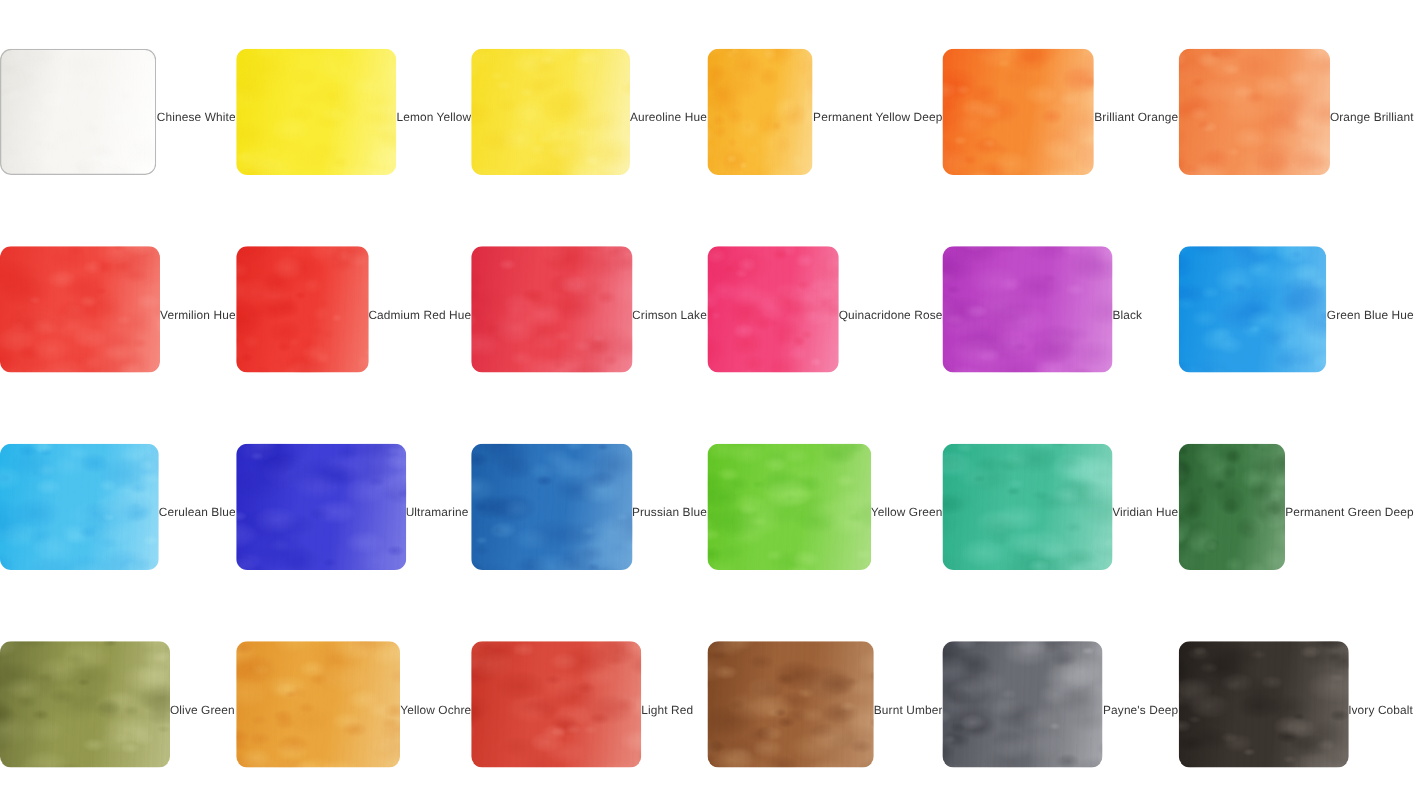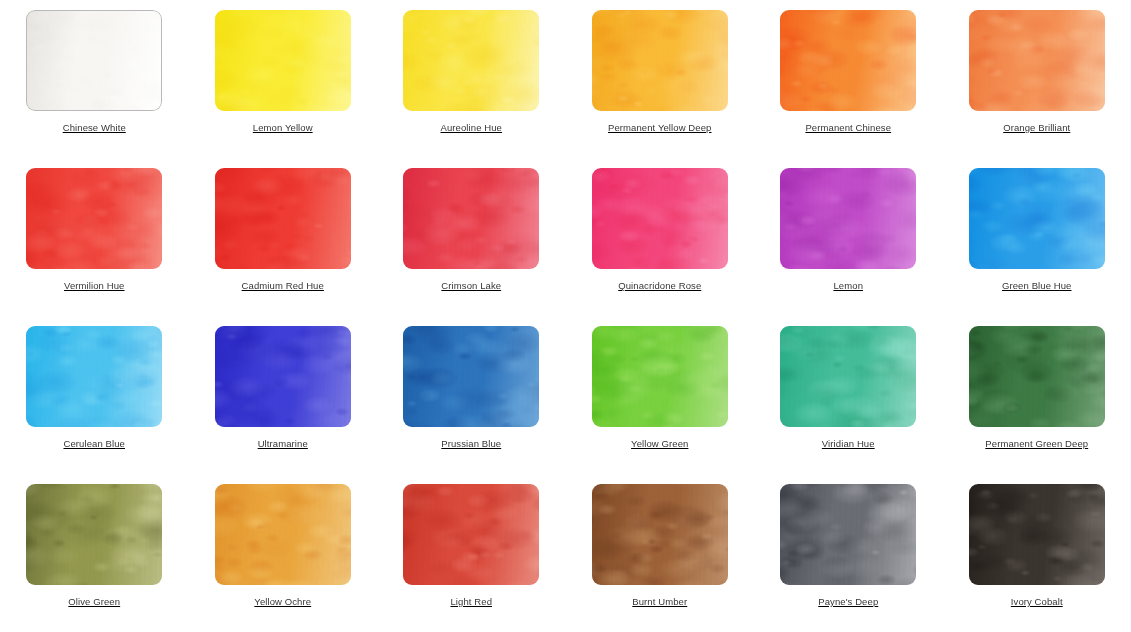--- a/index.html
+++ b/index.html
@@ -11,23 +11,22 @@
   #grid{
     width:1131px;height:632px;
     display:grid;
     grid-template-columns:repeat(6,188.5px);
     grid-template-rows:repeat(4,158px);
     align-content:start;
     padding-top:10px;
     box-sizing:border-box;
   }
   .cell{
-    display:flex;flex-direction:column;align-items:center;
+    display:flex;flex-direction:row;align-items:center;
     justify-content:flex-start;
-    text-decoration:underline;
   }
   .swatch-wrap{
     position:relative;width:136px;height:101px;
   }
   .swatch{
     position:absolute;inset:0;
     border-radius:9px;
     overflow:hidden;
     background:#fff;
   }
@@ -118,21 +117,21 @@
     <div class="cell">
       <div class="swatch-wrap">
         <div class="swatch">
           <div class="wash" style="background: linear-gradient(100deg, rgb(244, 99, 29) 0%, rgb(246, 139, 51) 38%, rgb(246, 139, 51) 58%, rgb(251, 198, 138) 100%);"></div>
           <div class="grain" style="opacity: 0.42; background-image: radial-gradient(18.4% 14.7% at 86% 27.5%, rgba(244, 99, 29, 0.255) 0%, rgba(244, 99, 29, 0.114) 45%, rgba(0, 0, 0, 0) 72%), radial-gradient(19.1% 15.3% at 98.2% 18.6%, rgba(244, 99, 29, 0.26) 0%, rgba(244, 99, 29, 0.118) 45%, rgba(0, 0, 0, 0) 72%), radial-gradient(15.2% 12.2% at 11.7% 42.1%, rgba(244, 99, 29, 0.365) 0%, rgba(244, 99, 29, 0.165) 45%, rgba(0, 0, 0, 0) 72%), radial-gradient(12% 9.6% at 18.4% 36.3%, rgba(244, 99, 29, 0.373) 0%, rgba(244, 99, 29, 0.17) 45%, rgba(0, 0, 0, 0) 72%), radial-gradient(15.9% 12.7% at 2.6% 56.9%, rgba(244, 99, 29, 0.34) 0%, rgba(244, 99, 29, 0.153) 45%, rgba(0, 0, 0, 0) 72%), radial-gradient(8.8% 7% at 28.6% 48.9%, rgba(244, 99, 29, 0.192) 0%, rgba(244, 99, 29, 0.086) 45%, rgba(0, 0, 0, 0) 72%), radial-gradient(6.5% 5.2% at 88.9% 31.5%, rgba(244, 99, 29, 0.51) 0%, rgba(244, 99, 29, 0.23) 45%, rgba(0, 0, 0, 0) 72%), radial-gradient(4.4% 3.5% at 66.4% 7.9%, rgba(244, 99, 29, 0.408) 0%, rgba(244, 99, 29, 0.184) 45%, rgba(0, 0, 0, 0) 72%), radial-gradient(11.3% 9% at 36.7% 87.8%, rgba(244, 99, 29, 0.435) 0%, rgba(244, 99, 29, 0.196) 45%, rgba(0, 0, 0, 0) 72%), radial-gradient(8.8% 7% at 33.6% 56.9%, rgba(244, 99, 29, 0.204) 0%, rgba(244, 99, 29, 0.09) 45%, rgba(0, 0, 0, 0) 72%), radial-gradient(17.7% 14.2% at 60.4% 10.7%, rgba(244, 99, 29, 0.404) 0%, rgba(244, 99, 29, 0.18) 45%, rgba(0, 0, 0, 0) 72%), radial-gradient(12.7% 10.2% at 49.7% 28.2%, rgba(244, 99, 29, 0.2) 0%, rgba(244, 99, 29, 0.09) 45%, rgba(0, 0, 0, 0) 72%), radial-gradient(17.8% 14.2% at 84.8% 58%, rgba(244, 99, 29, 0.24) 0%, rgba(244, 99, 29, 0.106) 45%, rgba(0, 0, 0, 0) 72%), radial-gradient(19% 15.2% at 93% 78%, rgba(244, 99, 29, 0.514) 0%, rgba(244, 99, 29, 0.23) 45%, rgba(0, 0, 0, 0) 72%), radial-gradient(8.7% 7% at 57.2% 14.4%, rgba(244, 99, 29, 0.263) 0%, rgba(244, 99, 29, 0.118) 45%, rgba(0, 0, 0, 0) 72%), radial-gradient(17.4% 13.9% at 16.6% 31.8%, rgba(244, 99, 29, 0.455) 0%, rgba(244, 99, 29, 0.204) 45%, rgba(0, 0, 0, 0) 72%), radial-gradient(16% 12.8% at 40.2% 49.3%, rgba(244, 99, 29, 0.49) 0%, rgba(244, 99, 29, 0.22) 45%, rgba(0, 0, 0, 0) 72%), radial-gradient(8.5% 6.8% at 89% 1.1%, rgba(244, 99, 29, 0.533) 0%, rgba(244, 99, 29, 0.24) 45%, rgba(0, 0, 0, 0) 72%), radial-gradient(9.7% 7.8% at 3% 65.3%, rgba(244, 99, 29, 0.498) 0%, rgba(244, 99, 29, 0.224) 45%, rgba(0, 0, 0, 0) 72%), radial-gradient(15.5% 12.4% at 84% 30.1%, rgba(244, 99, 29, 0.54) 0%, rgba(244, 99, 29, 0.243) 45%, rgba(0, 0, 0, 0) 72%), radial-gradient(16.8% 13.4% at 76.1% 67.6%, rgba(244, 99, 29, 0.196) 0%, rgba(244, 99, 29, 0.086) 45%, rgba(0, 0, 0, 0) 72%), radial-gradient(5.6% 4.5% at 41.2% 74%, rgba(244, 99, 29, 0.23) 0%, rgba(244, 99, 29, 0.106) 45%, rgba(0, 0, 0, 0) 72%), radial-gradient(19% 15.2% at 9.6% 77.8%, rgba(244, 99, 29, 0.31) 0%, rgba(244, 99, 29, 0.14) 45%, rgba(0, 0, 0, 0) 72%), radial-gradient(17.6% 14.1% at 34.7% 6.1%, rgba(244, 99, 29, 0.463) 0%, rgba(244, 99, 29, 0.208) 45%, rgba(0, 0, 0, 0) 72%), radial-gradient(16.1% 12.9% at 55.7% 16.6%, rgba(244, 99, 29, 0.55) 0%, rgba(244, 99, 29, 0.247) 45%, rgba(0, 0, 0, 0) 72%), radial-gradient(13.5% 10.8% at 90.5% 97%, rgba(244, 99, 29, 0.204) 0%, rgba(244, 99, 29, 0.09) 45%, rgba(0, 0, 0, 0) 72%), radial-gradient(5.6% 4.5% at 24.3% 80.9%, rgba(244, 99, 29, 0.345) 0%, rgba(244, 99, 29, 0.157) 45%, rgba(0, 0, 0, 0) 72%), radial-gradient(9.6% 7.7% at 10.4% 48%, rgba(244, 99, 29, 0.21) 0%, rgba(244, 99, 29, 0.094) 45%, rgba(0, 0, 0, 0) 72%), radial-gradient(10.9% 8.7% at 33.8% 71.8%, rgba(244, 99, 29, 0.545) 0%, rgba(244, 99, 29, 0.243) 45%, rgba(0, 0, 0, 0) 72%), radial-gradient(19.7% 15.8% at 9.4% 54.7%, rgba(244, 99, 29, 0.243) 0%, rgba(244, 99, 29, 0.11) 45%, rgba(0, 0, 0, 0) 72%), radial-gradient(8.7% 7% at 67.9% 53.4%, rgba(244, 99, 29, 0.467) 0%, rgba(244, 99, 29, 0.208) 45%, rgba(0, 0, 0, 0) 72%), radial-gradient(17.7% 14.2% at 20.6% 99.4%, rgba(244, 99, 29, 0.345) 0%, rgba(244, 99, 29, 0.157) 45%, rgba(0, 0, 0, 0) 72%), radial-gradient(11.9% 9.5% at 32.2% 39%, rgba(244, 99, 29, 0.4) 0%, rgba(244, 99, 29, 0.18) 45%, rgba(0, 0, 0, 0) 72%), radial-gradient(13.4% 10.7% at 36% 1.9%, rgba(244, 99, 29, 0.545) 0%, rgba(244, 99, 29, 0.247) 45%, rgba(0, 0, 0, 0) 72%); background-size: auto;"></div>
           <div class="grain2" style="opacity: 0.36; background-image: radial-gradient(11.2% 9% at 68.1% 3%, rgba(251, 198, 138, 0.46) 0%, rgba(251, 198, 138, 0.208) 45%, rgba(0, 0, 0, 0) 72%), radial-gradient(4.4% 3.5% at 42.4% 19.5%, rgba(251, 198, 138, 0.36) 0%, rgba(251, 198, 138, 0.16) 45%, rgba(0, 0, 0, 0) 72%), radial-gradient(5.8% 4.6% at 34.1% 94.9%, rgba(251, 198, 138, 0.263) 0%, rgba(251, 198, 138, 0.118) 45%, rgba(0, 0, 0, 0) 72%), radial-gradient(14.8% 11.8% at 2.2% 41.8%, rgba(251, 198, 138, 0.267) 0%, rgba(251, 198, 138, 0.12) 45%, rgba(0, 0, 0, 0) 72%), radial-gradient(9.1% 7.3% at 11.5% 36.5%, rgba(251, 198, 138, 0.435) 0%, rgba(251, 198, 138, 0.196) 45%, rgba(0, 0, 0, 0) 72%), radial-gradient(17.3% 13.8% at 39.7% 13.6%, rgba(251, 198, 138, 0.35) 0%, rgba(251, 198, 138, 0.157) 45%, rgba(0, 0, 0, 0) 72%), radial-gradient(8.3% 6.6% at 77.4% 42%, rgba(251, 198, 138, 0.427) 0%, rgba(251, 198, 138, 0.192) 45%, rgba(0, 0, 0, 0) 72%), radial-gradient(6.3% 5% at 87.2% 12.4%, rgba(251, 198, 138, 0.23) 0%, rgba(251, 198, 138, 0.106) 45%, rgba(0, 0, 0, 0) 72%), radial-gradient(12.4% 9.9% at 61.9% 39.3%, rgba(251, 198, 138, 0.482) 0%, rgba(251, 198, 138, 0.22) 45%, rgba(0, 0, 0, 0) 72%), radial-gradient(13.2% 10.6% at 76.5% 94.4%, rgba(251, 198, 138, 0.404) 0%, rgba(251, 198, 138, 0.18) 45%, rgba(0, 0, 0, 0) 72%), radial-gradient(13.8% 11% at 46.4% 83.2%, rgba(251, 198, 138, 0.47) 0%, rgba(251, 198, 138, 0.21) 45%, rgba(0, 0, 0, 0) 72%), radial-gradient(14.4% 11.5% at 72.4% 73.7%, rgba(251, 198, 138, 0.404) 0%, rgba(251, 198, 138, 0.18) 45%, rgba(0, 0, 0, 0) 72%), radial-gradient(10.2% 8.2% at 35% 49.9%, rgba(251, 198, 138, 0.514) 0%, rgba(251, 198, 138, 0.23) 45%, rgba(0, 0, 0, 0) 72%), radial-gradient(11.8% 9.4% at 25.2% 57.7%, rgba(251, 198, 138, 0.247) 0%, rgba(251, 198, 138, 0.11) 45%, rgba(0, 0, 0, 0) 72%), radial-gradient(5% 4% at 19.3% 68.5%, rgba(251, 198, 138, 0.46) 0%, rgba(251, 198, 138, 0.208) 45%, rgba(0, 0, 0, 0) 72%), radial-gradient(5.7% 4.6% at 20.7% 36.3%, rgba(251, 198, 138, 0.424) 0%, rgba(251, 198, 138, 0.192) 45%, rgba(0, 0, 0, 0) 72%), radial-gradient(14.1% 11.3% at 13.8% 81.8%, rgba(251, 198, 138, 0.314) 0%, rgba(251, 198, 138, 0.14) 45%, rgba(0, 0, 0, 0) 72%), radial-gradient(7.7% 6.2% at 38.9% 0.8%, rgba(251, 198, 138, 0.525) 0%, rgba(251, 198, 138, 0.235) 45%, rgba(0, 0, 0, 0) 72%), radial-gradient(13.5% 10.8% at 83.9% 63.6%, rgba(251, 198, 138, 0.26) 0%, rgba(251, 198, 138, 0.118) 45%, rgba(0, 0, 0, 0) 72%), radial-gradient(8.8% 7% at 72.9% 5.1%, rgba(251, 198, 138, 0.286) 0%, rgba(251, 198, 138, 0.13) 45%, rgba(0, 0, 0, 0) 72%), radial-gradient(17.7% 14.2% at 71.1% 95.8%, rgba(251, 198, 138, 0.576) 0%, rgba(251, 198, 138, 0.26) 45%, rgba(0, 0, 0, 0) 72%), radial-gradient(5.3% 4.2% at 34.7% 70.6%, rgba(251, 198, 138, 0.41) 0%, rgba(251, 198, 138, 0.184) 45%, rgba(0, 0, 0, 0) 72%), radial-gradient(7.9% 6.3% at 2.9% 26.7%, rgba(251, 198, 138, 0.447) 0%, rgba(251, 198, 138, 0.2) 45%, rgba(0, 0, 0, 0) 72%), radial-gradient(15.1% 12.1% at 91.8% 78%, rgba(251, 198, 138, 0.463) 0%, rgba(251, 198, 138, 0.208) 45%, rgba(0, 0, 0, 0) 72%), radial-gradient(16.9% 13.5% at 1.8% 75.8%, rgba(251, 198, 138, 0.45) 0%, rgba(251, 198, 138, 0.204) 45%, rgba(0, 0, 0, 0) 72%), radial-gradient(9.1% 7.3% at 89.3% 69.5%, rgba(251, 198, 138, 0.294) 0%, rgba(251, 198, 138, 0.133) 45%, rgba(0, 0, 0, 0) 72%), radial-gradient(10.7% 8.6% at 88.9% 42.1%, rgba(251, 198, 138, 0.263) 0%, rgba(251, 198, 138, 0.118) 45%, rgba(0, 0, 0, 0) 72%), radial-gradient(4.5% 3.6% at 97.1% 86.5%, rgba(251, 198, 138, 0.235) 0%, rgba(251, 198, 138, 0.106) 45%, rgba(0, 0, 0, 0) 72%), radial-gradient(10.2% 8.2% at 26.9% 47.9%, rgba(251, 198, 138, 0.514) 0%, rgba(251, 198, 138, 0.23) 45%, rgba(0, 0, 0, 0) 72%), radial-gradient(13.7% 11% at 30% 95.6%, rgba(251, 198, 138, 0.553) 0%, rgba(251, 198, 138, 0.247) 45%, rgba(0, 0, 0, 0) 72%); background-size: auto;"></div>
           <div style="position: absolute; inset: 0px; mix-blend-mode: multiply; opacity: 0.16; background-image: repeating-linear-gradient(92deg, rgba(244, 99, 29, 0.16) 0px, rgba(0, 0, 0, 0) 3px, rgba(244, 99, 29, 0.1) 6px, rgba(0, 0, 0, 0) 11px);"></div>
           <div class="edge"></div>
         </div>
       </div>
-      <div class="label">Permanent Chinese</div>
+      <div class="label">Brilliant Orange</div>
     </div>
     <div class="cell">
       <div class="swatch-wrap">
         <div class="swatch">
           <div class="wash" style="background: linear-gradient(100deg, rgb(239, 122, 60) 0%, rgb(244, 144, 84) 38%, rgb(244, 144, 84) 58%, rgb(249, 196, 156) 100%);"></div>
           <div class="grain" style="opacity: 0.4; background-image: radial-gradient(16.3% 13% at 89.6% 51.4%, rgba(239, 122, 60, 0.525) 0%, rgba(239, 122, 60, 0.235) 45%, rgba(0, 0, 0, 0) 72%), radial-gradient(4.4% 3.5% at 29.5% 13.8%, rgba(239, 122, 60, 0.45) 0%, rgba(239, 122, 60, 0.204) 45%, rgba(0, 0, 0, 0) 72%), radial-gradient(12.8% 10.2% at 65.6% 55.3%, rgba(239, 122, 60, 0.44) 0%, rgba(239, 122, 60, 0.196) 45%, rgba(0, 0, 0, 0) 72%), radial-gradient(17.3% 13.8% at 60.7% 1.9%, rgba(239, 122, 60, 0.4) 0%, rgba(239, 122, 60, 0.18) 45%, rgba(0, 0, 0, 0) 72%), radial-gradient(7.6% 6.1% at 69.6% 57%, rgba(239, 122, 60, 0.204) 0%, rgba(239, 122, 60, 0.09) 45%, rgba(0, 0, 0, 0) 72%), radial-gradient(9.2% 7.4% at 30.5% 78.2%, rgba(239, 122, 60, 0.247) 0%, rgba(239, 122, 60, 0.11) 45%, rgba(0, 0, 0, 0) 72%), radial-gradient(14.5% 11.6% at 59.5% 83.1%, rgba(239, 122, 60, 0.525) 0%, rgba(239, 122, 60, 0.235) 45%, rgba(0, 0, 0, 0) 72%), radial-gradient(14.1% 11.3% at 82.7% 97%, rgba(239, 122, 60, 0.33) 0%, rgba(239, 122, 60, 0.15) 45%, rgba(0, 0, 0, 0) 72%), radial-gradient(14.9% 11.9% at 90% 20.2%, rgba(239, 122, 60, 0.357) 0%, rgba(239, 122, 60, 0.16) 45%, rgba(0, 0, 0, 0) 72%), radial-gradient(7.8% 6.2% at 13.8% 8.4%, rgba(239, 122, 60, 0.373) 0%, rgba(239, 122, 60, 0.17) 45%, rgba(0, 0, 0, 0) 72%), radial-gradient(16.5% 13.2% at 23.7% 95.5%, rgba(239, 122, 60, 0.21) 0%, rgba(239, 122, 60, 0.094) 45%, rgba(0, 0, 0, 0) 72%), radial-gradient(12.9% 10.3% at 28.9% 81.8%, rgba(239, 122, 60, 0.345) 0%, rgba(239, 122, 60, 0.157) 45%, rgba(0, 0, 0, 0) 72%), radial-gradient(18.6% 14.9% at 11.4% 21.8%, rgba(239, 122, 60, 0.353) 0%, rgba(239, 122, 60, 0.16) 45%, rgba(0, 0, 0, 0) 72%), radial-gradient(14% 11.2% at 79.8% 80.6%, rgba(239, 122, 60, 0.486) 0%, rgba(239, 122, 60, 0.22) 45%, rgba(0, 0, 0, 0) 72%), radial-gradient(5.1% 4.1% at 23.8% 58.8%, rgba(239, 122, 60, 0.54) 0%, rgba(239, 122, 60, 0.243) 45%, rgba(0, 0, 0, 0) 72%), radial-gradient(11.6% 9.3% at 13.3% 49.9%, rgba(239, 122, 60, 0.51) 0%, rgba(239, 122, 60, 0.227) 45%, rgba(0, 0, 0, 0) 72%), radial-gradient(9.8% 7.8% at 86.4% 82.6%, rgba(239, 122, 60, 0.224) 0%, rgba(239, 122, 60, 0.1) 45%, rgba(0, 0, 0, 0) 72%), radial-gradient(7.4% 5.9% at 50.3% 41.4%, rgba(239, 122, 60, 0.408) 0%, rgba(239, 122, 60, 0.184) 45%, rgba(0, 0, 0, 0) 72%), radial-gradient(15.8% 12.6% at 25.5% 0.4%, rgba(239, 122, 60, 0.435) 0%, rgba(239, 122, 60, 0.196) 45%, rgba(0, 0, 0, 0) 72%), radial-gradient(18% 14.4% at 53.3% 99.2%, rgba(239, 122, 60, 0.494) 0%, rgba(239, 122, 60, 0.224) 45%, rgba(0, 0, 0, 0) 72%), radial-gradient(12.7% 10.2% at 34.4% 11.5%, rgba(239, 122, 60, 0.38) 0%, rgba(239, 122, 60, 0.173) 45%, rgba(0, 0, 0, 0) 72%), radial-gradient(5.4% 4.3% at 20.1% 31.6%, rgba(239, 122, 60, 0.44) 0%, rgba(239, 122, 60, 0.196) 45%, rgba(0, 0, 0, 0) 72%), radial-gradient(7.9% 6.3% at 4.6% 5.8%, rgba(239, 122, 60, 0.27) 0%, rgba(239, 122, 60, 0.12) 45%, rgba(0, 0, 0, 0) 72%), radial-gradient(18.8% 15% at 1.8% 80.8%, rgba(239, 122, 60, 0.514) 0%, rgba(239, 122, 60, 0.23) 45%, rgba(0, 0, 0, 0) 72%), radial-gradient(12.6% 10.1% at 7.7% 85.6%, rgba(239, 122, 60, 0.475) 0%, rgba(239, 122, 60, 0.21) 45%, rgba(0, 0, 0, 0) 72%), radial-gradient(7.9% 6.3% at 71.7% 60.9%, rgba(239, 122, 60, 0.275) 0%, rgba(239, 122, 60, 0.125) 45%, rgba(0, 0, 0, 0) 72%), radial-gradient(17.9% 14.3% at 61.7% 59.2%, rgba(239, 122, 60, 0.227) 0%, rgba(239, 122, 60, 0.1) 45%, rgba(0, 0, 0, 0) 72%), radial-gradient(12.5% 10% at 19.3% 45.9%, rgba(239, 122, 60, 0.518) 0%, rgba(239, 122, 60, 0.23) 45%, rgba(0, 0, 0, 0) 72%), radial-gradient(14.7% 11.8% at 4.5% 66.9%, rgba(239, 122, 60, 0.39) 0%, rgba(239, 122, 60, 0.176) 45%, rgba(0, 0, 0, 0) 72%), radial-gradient(17.7% 14.2% at 71.7% 47.1%, rgba(239, 122, 60, 0.518) 0%, rgba(239, 122, 60, 0.235) 45%, rgba(0, 0, 0, 0) 72%), radial-gradient(13.5% 10.8% at 1.6% 42.7%, rgba(239, 122, 60, 0.32) 0%, rgba(239, 122, 60, 0.145) 45%, rgba(0, 0, 0, 0) 72%), radial-gradient(15.3% 12.2% at 50.2% 21%, rgba(239, 122, 60, 0.306) 0%, rgba(239, 122, 60, 0.137) 45%, rgba(0, 0, 0, 0) 72%), radial-gradient(17.6% 14.1% at 61.1% 78.6%, rgba(239, 122, 60, 0.384) 0%, rgba(239, 122, 60, 0.173) 45%, rgba(0, 0, 0, 0) 72%), radial-gradient(6.6% 5.3% at 17.9% 87.2%, rgba(239, 122, 60, 0.463) 0%, rgba(239, 122, 60, 0.208) 45%, rgba(0, 0, 0, 0) 72%); background-size: auto;"></div>
           <div class="grain2" style="opacity: 0.34; background-image: radial-gradient(9% 7.2% at 25.8% 17.6%, rgba(249, 196, 156, 0.54) 0%, rgba(249, 196, 156, 0.243) 45%, rgba(0, 0, 0, 0) 72%), radial-gradient(10.2% 8.2% at 74.8% 29.2%, rgba(249, 196, 156, 0.533) 0%, rgba(249, 196, 156, 0.24) 45%, rgba(0, 0, 0, 0) 72%), radial-gradient(17.2% 13.8% at 46.1% 49.3%, rgba(249, 196, 156, 0.28) 0%, rgba(249, 196, 156, 0.125) 45%, rgba(0, 0, 0, 0) 72%), radial-gradient(12.5% 10% at 78.8% 47.8%, rgba(249, 196, 156, 0.32) 0%, rgba(249, 196, 156, 0.145) 45%, rgba(0, 0, 0, 0) 72%), radial-gradient(15% 12% at 12.4% 26.2%, rgba(249, 196, 156, 0.23) 0%, rgba(249, 196, 156, 0.106) 45%, rgba(0, 0, 0, 0) 72%), radial-gradient(17.6% 14.1% at 21.8% 93.5%, rgba(249, 196, 156, 0.49) 0%, rgba(249, 196, 156, 0.22) 45%, rgba(0, 0, 0, 0) 72%), radial-gradient(15.4% 12.3% at 49.9% 90.9%, rgba(249, 196, 156, 0.4) 0%, rgba(249, 196, 156, 0.18) 45%, rgba(0, 0, 0, 0) 72%), radial-gradient(14.3% 11.4% at 28.7% 37.2%, rgba(249, 196, 156, 0.263) 0%, rgba(249, 196, 156, 0.118) 45%, rgba(0, 0, 0, 0) 72%), radial-gradient(6.5% 5.2% at 38.1% 23.4%, rgba(249, 196, 156, 0.5) 0%, rgba(249, 196, 156, 0.227) 45%, rgba(0, 0, 0, 0) 72%), radial-gradient(15.2% 12.2% at 41.6% 38.7%, rgba(249, 196, 156, 0.4) 0%, rgba(249, 196, 156, 0.18) 45%, rgba(0, 0, 0, 0) 72%), radial-gradient(6.2% 5% at 26.2% 60%, rgba(249, 196, 156, 0.54) 0%, rgba(249, 196, 156, 0.243) 45%, rgba(0, 0, 0, 0) 72%), radial-gradient(7.1% 5.7% at 28.1% 0.2%, rgba(249, 196, 156, 0.59) 0%, rgba(249, 196, 156, 0.267) 45%, rgba(0, 0, 0, 0) 72%), radial-gradient(15.9% 12.7% at 68.5% 99.8%, rgba(249, 196, 156, 0.275) 0%, rgba(249, 196, 156, 0.12) 45%, rgba(0, 0, 0, 0) 72%), radial-gradient(13.3% 10.6% at 48.1% 67.1%, rgba(249, 196, 156, 0.52) 0%, rgba(249, 196, 156, 0.235) 45%, rgba(0, 0, 0, 0) 72%), radial-gradient(8.5% 6.8% at 8.5% 16.7%, rgba(249, 196, 156, 0.525) 0%, rgba(249, 196, 156, 0.235) 45%, rgba(0, 0, 0, 0) 72%), radial-gradient(16.1% 12.9% at 53.6% 80.7%, rgba(249, 196, 156, 0.3) 0%, rgba(249, 196, 156, 0.133) 45%, rgba(0, 0, 0, 0) 72%), radial-gradient(7.3% 5.8% at 44.6% 37.7%, rgba(249, 196, 156, 0.467) 0%, rgba(249, 196, 156, 0.21) 45%, rgba(0, 0, 0, 0) 72%), radial-gradient(4.7% 3.8% at 39.4% 75.9%, rgba(249, 196, 156, 0.3) 0%, rgba(249, 196, 156, 0.133) 45%, rgba(0, 0, 0, 0) 72%), radial-gradient(16.7% 13.4% at 91.2% 8.5%, rgba(249, 196, 156, 0.384) 0%, rgba(249, 196, 156, 0.173) 45%, rgba(0, 0, 0, 0) 72%), radial-gradient(17.9% 14.3% at 85.9% 75.9%, rgba(249, 196, 156, 0.32) 0%, rgba(249, 196, 156, 0.145) 45%, rgba(0, 0, 0, 0) 72%), radial-gradient(17% 13.6% at 85.3% 10.9%, rgba(249, 196, 156, 0.576) 0%, rgba(249, 196, 156, 0.26) 45%, rgba(0, 0, 0, 0) 72%), radial-gradient(6.8% 5.4% at 52% 96.7%, rgba(249, 196, 156, 0.584) 0%, rgba(249, 196, 156, 0.263) 45%, rgba(0, 0, 0, 0) 72%), radial-gradient(5.1% 4.1% at 77.3% 68.3%, rgba(249, 196, 156, 0.267) 0%, rgba(249, 196, 156, 0.12) 45%, rgba(0, 0, 0, 0) 72%), radial-gradient(14.9% 11.9% at 78.4% 56.6%, rgba(249, 196, 156, 0.318) 0%, rgba(249, 196, 156, 0.14) 45%, rgba(0, 0, 0, 0) 72%), radial-gradient(15.4% 12.3% at 25.6% 90%, rgba(249, 196, 156, 0.435) 0%, rgba(249, 196, 156, 0.196) 45%, rgba(0, 0, 0, 0) 72%), radial-gradient(8.8% 7% at 83.8% 6%, rgba(249, 196, 156, 0.392) 0%, rgba(249, 196, 156, 0.176) 45%, rgba(0, 0, 0, 0) 72%), radial-gradient(7.3% 5.8% at 20.5% 51.3%, rgba(249, 196, 156, 0.365) 0%, rgba(249, 196, 156, 0.165) 45%, rgba(0, 0, 0, 0) 72%), radial-gradient(13.5% 10.8% at 34.2% 21.6%, rgba(249, 196, 156, 0.306) 0%, rgba(249, 196, 156, 0.137) 45%, rgba(0, 0, 0, 0) 72%), radial-gradient(14% 11.2% at 59.7% 34%, rgba(249, 196, 156, 0.537) 0%, rgba(249, 196, 156, 0.243) 45%, rgba(0, 0, 0, 0) 72%), radial-gradient(5.3% 4.2% at 67.7% 6%, rgba(249, 196, 156, 0.49) 0%, rgba(249, 196, 156, 0.22) 45%, rgba(0, 0, 0, 0) 72%); background-size: auto;"></div>
           <div style="position: absolute; inset: 0px; mix-blend-mode: multiply; opacity: 0.15; background-image: repeating-linear-gradient(92deg, rgba(239, 122, 60, 0.16) 0px, rgba(0, 0, 0, 0) 3px, rgba(239, 122, 60, 0.1) 6px, rgba(0, 0, 0, 0) 11px);"></div>
           <div class="edge"></div>
         </div>
@@ -190,21 +189,21 @@
     <div class="cell">
       <div class="swatch-wrap">
         <div class="swatch">
           <div class="wash" style="background: linear-gradient(100deg, rgb(178, 54, 189) 0%, rgb(193, 76, 201) 38%, rgb(193, 76, 201) 58%, rgb(217, 138, 222) 100%);"></div>
           <div class="grain" style="opacity: 0.4; background-image: radial-gradient(15.6% 12.5% at 62.6% 76.4%, rgba(178, 54, 189, 0.545) 0%, rgba(178, 54, 189, 0.247) 45%, rgba(0, 0, 0, 0) 72%), radial-gradient(14.3% 11.4% at 26.1% 73.2%, rgba(178, 54, 189, 0.216) 0%, rgba(178, 54, 189, 0.098) 45%, rgba(0, 0, 0, 0) 72%), radial-gradient(19% 15.2% at 19.5% 52.8%, rgba(178, 54, 189, 0.51) 0%, rgba(178, 54, 189, 0.227) 45%, rgba(0, 0, 0, 0) 72%), radial-gradient(19.4% 15.5% at 29.2% 69%, rgba(178, 54, 189, 0.51) 0%, rgba(178, 54, 189, 0.23) 45%, rgba(0, 0, 0, 0) 72%), radial-gradient(18.8% 15% at 40.5% 48.9%, rgba(178, 54, 189, 0.353) 0%, rgba(178, 54, 189, 0.157) 45%, rgba(0, 0, 0, 0) 72%), radial-gradient(7.4% 5.9% at 94.6% 37.5%, rgba(178, 54, 189, 0.357) 0%, rgba(178, 54, 189, 0.16) 45%, rgba(0, 0, 0, 0) 72%), radial-gradient(18.6% 14.9% at 4.7% 48.7%, rgba(178, 54, 189, 0.318) 0%, rgba(178, 54, 189, 0.14) 45%, rgba(0, 0, 0, 0) 72%), radial-gradient(19% 15.2% at 25.5% 11%, rgba(178, 54, 189, 0.55) 0%, rgba(178, 54, 189, 0.247) 45%, rgba(0, 0, 0, 0) 72%), radial-gradient(17.7% 14.2% at 59.6% 10.2%, rgba(178, 54, 189, 0.353) 0%, rgba(178, 54, 189, 0.16) 45%, rgba(0, 0, 0, 0) 72%), radial-gradient(14.8% 11.8% at 82.2% 78.5%, rgba(178, 54, 189, 0.294) 0%, rgba(178, 54, 189, 0.133) 45%, rgba(0, 0, 0, 0) 72%), radial-gradient(15.2% 12.2% at 12.5% 0.3%, rgba(178, 54, 189, 0.486) 0%, rgba(178, 54, 189, 0.22) 45%, rgba(0, 0, 0, 0) 72%), radial-gradient(17.4% 13.9% at 43.8% 89.9%, rgba(178, 54, 189, 0.36) 0%, rgba(178, 54, 189, 0.16) 45%, rgba(0, 0, 0, 0) 72%), radial-gradient(18.3% 14.6% at 82.4% 22.8%, rgba(178, 54, 189, 0.537) 0%, rgba(178, 54, 189, 0.243) 45%, rgba(0, 0, 0, 0) 72%), radial-gradient(15.5% 12.4% at 89.2% 52.6%, rgba(178, 54, 189, 0.208) 0%, rgba(178, 54, 189, 0.094) 45%, rgba(0, 0, 0, 0) 72%), radial-gradient(4.7% 3.8% at 5.8% 23.8%, rgba(178, 54, 189, 0.224) 0%, rgba(178, 54, 189, 0.1) 45%, rgba(0, 0, 0, 0) 72%), radial-gradient(10% 8% at 78.6% 95.6%, rgba(178, 54, 189, 0.48) 0%, rgba(178, 54, 189, 0.216) 45%, rgba(0, 0, 0, 0) 72%), radial-gradient(4.9% 3.9% at 14.8% 37.9%, rgba(178, 54, 189, 0.42) 0%, rgba(178, 54, 189, 0.19) 45%, rgba(0, 0, 0, 0) 72%), radial-gradient(14.6% 11.7% at 70.6% 0.1%, rgba(178, 54, 189, 0.45) 0%, rgba(178, 54, 189, 0.204) 45%, rgba(0, 0, 0, 0) 72%), radial-gradient(9% 7.2% at 5.2% 57.4%, rgba(178, 54, 189, 0.4) 0%, rgba(178, 54, 189, 0.18) 45%, rgba(0, 0, 0, 0) 72%), radial-gradient(10% 8% at 47.9% 3.8%, rgba(178, 54, 189, 0.482) 0%, rgba(178, 54, 189, 0.216) 45%, rgba(0, 0, 0, 0) 72%), radial-gradient(17.6% 14.1% at 12.8% 23.7%, rgba(178, 54, 189, 0.537) 0%, rgba(178, 54, 189, 0.243) 45%, rgba(0, 0, 0, 0) 72%), radial-gradient(7.9% 6.3% at 74.2% 66%, rgba(178, 54, 189, 0.208) 0%, rgba(178, 54, 189, 0.094) 45%, rgba(0, 0, 0, 0) 72%), radial-gradient(5.1% 4.1% at 42.6% 55.1%, rgba(178, 54, 189, 0.2) 0%, rgba(178, 54, 189, 0.09) 45%, rgba(0, 0, 0, 0) 72%), radial-gradient(18.2% 14.6% at 41.8% 55.4%, rgba(178, 54, 189, 0.5) 0%, rgba(178, 54, 189, 0.227) 45%, rgba(0, 0, 0, 0) 72%), radial-gradient(16.8% 13.4% at 38.4% 74.8%, rgba(178, 54, 189, 0.48) 0%, rgba(178, 54, 189, 0.216) 45%, rgba(0, 0, 0, 0) 72%), radial-gradient(19.5% 15.6% at 90.3% 49.9%, rgba(178, 54, 189, 0.204) 0%, rgba(178, 54, 189, 0.094) 45%, rgba(0, 0, 0, 0) 72%), radial-gradient(4.8% 3.8% at 60.8% 30.5%, rgba(178, 54, 189, 0.235) 0%, rgba(178, 54, 189, 0.106) 45%, rgba(0, 0, 0, 0) 72%), radial-gradient(4.8% 3.8% at 46.8% 74.2%, rgba(178, 54, 189, 0.42) 0%, rgba(178, 54, 189, 0.19) 45%, rgba(0, 0, 0, 0) 72%), radial-gradient(13.5% 10.8% at 64.8% 67.2%, rgba(178, 54, 189, 0.44) 0%, rgba(178, 54, 189, 0.196) 45%, rgba(0, 0, 0, 0) 72%), radial-gradient(18.2% 14.6% at 6.4% 93.6%, rgba(178, 54, 189, 0.353) 0%, rgba(178, 54, 189, 0.157) 45%, rgba(0, 0, 0, 0) 72%), radial-gradient(15.2% 12.2% at 66.4% 73.3%, rgba(178, 54, 189, 0.2) 0%, rgba(178, 54, 189, 0.09) 45%, rgba(0, 0, 0, 0) 72%), radial-gradient(11.9% 9.5% at 40.8% 7.9%, rgba(178, 54, 189, 0.494) 0%, rgba(178, 54, 189, 0.224) 45%, rgba(0, 0, 0, 0) 72%), radial-gradient(16.2% 13% at 55% 35.8%, rgba(178, 54, 189, 0.44) 0%, rgba(178, 54, 189, 0.2) 45%, rgba(0, 0, 0, 0) 72%), radial-gradient(9.6% 7.7% at 75.8% 92.8%, rgba(178, 54, 189, 0.46) 0%, rgba(178, 54, 189, 0.208) 45%, rgba(0, 0, 0, 0) 72%); background-size: auto;"></div>
           <div class="grain2" style="opacity: 0.34; background-image: radial-gradient(4.3% 3.4% at 4.6% 29.6%, rgba(217, 138, 222, 0.286) 0%, rgba(217, 138, 222, 0.13) 45%, rgba(0, 0, 0, 0) 72%), radial-gradient(13.8% 11% at 52.5% 6.6%, rgba(217, 138, 222, 0.21) 0%, rgba(217, 138, 222, 0.094) 45%, rgba(0, 0, 0, 0) 72%), radial-gradient(17.8% 14.2% at 5.1% 51.6%, rgba(217, 138, 222, 0.475) 0%, rgba(217, 138, 222, 0.21) 45%, rgba(0, 0, 0, 0) 72%), radial-gradient(13% 10.4% at 60.7% 2.9%, rgba(217, 138, 222, 0.41) 0%, rgba(217, 138, 222, 0.184) 45%, rgba(0, 0, 0, 0) 72%), radial-gradient(16% 12.8% at 94.2% 20.5%, rgba(217, 138, 222, 0.255) 0%, rgba(217, 138, 222, 0.114) 45%, rgba(0, 0, 0, 0) 72%), radial-gradient(7.1% 5.7% at 9.9% 30.6%, rgba(217, 138, 222, 0.227) 0%, rgba(217, 138, 222, 0.1) 45%, rgba(0, 0, 0, 0) 72%), radial-gradient(9% 7.2% at 40.1% 2.1%, rgba(217, 138, 222, 0.55) 0%, rgba(217, 138, 222, 0.247) 45%, rgba(0, 0, 0, 0) 72%), radial-gradient(8% 6.4% at 24.7% 51.3%, rgba(217, 138, 222, 0.42) 0%, rgba(217, 138, 222, 0.19) 45%, rgba(0, 0, 0, 0) 72%), radial-gradient(12.6% 10.1% at 90.2% 15.1%, rgba(217, 138, 222, 0.537) 0%, rgba(217, 138, 222, 0.243) 45%, rgba(0, 0, 0, 0) 72%), radial-gradient(9.1% 7.3% at 25% 8.6%, rgba(217, 138, 222, 0.596) 0%, rgba(217, 138, 222, 0.27) 45%, rgba(0, 0, 0, 0) 72%), radial-gradient(7.7% 6.2% at 97.8% 72%, rgba(217, 138, 222, 0.545) 0%, rgba(217, 138, 222, 0.247) 45%, rgba(0, 0, 0, 0) 72%), radial-gradient(14.7% 11.8% at 43.8% 71.9%, rgba(217, 138, 222, 0.427) 0%, rgba(217, 138, 222, 0.192) 45%, rgba(0, 0, 0, 0) 72%), radial-gradient(16.5% 13.2% at 19.7% 59.8%, rgba(217, 138, 222, 0.243) 0%, rgba(217, 138, 222, 0.11) 45%, rgba(0, 0, 0, 0) 72%), radial-gradient(6.8% 5.4% at 15.5% 56.8%, rgba(217, 138, 222, 0.384) 0%, rgba(217, 138, 222, 0.173) 45%, rgba(0, 0, 0, 0) 72%), radial-gradient(15.6% 12.5% at 97.7% 6.9%, rgba(217, 138, 222, 0.46) 0%, rgba(217, 138, 222, 0.208) 45%, rgba(0, 0, 0, 0) 72%), radial-gradient(6.7% 5.4% at 72.6% 37.7%, rgba(217, 138, 222, 0.392) 0%, rgba(217, 138, 222, 0.176) 45%, rgba(0, 0, 0, 0) 72%), radial-gradient(8.5% 6.8% at 64.8% 69.5%, rgba(217, 138, 222, 0.227) 0%, rgba(217, 138, 222, 0.1) 45%, rgba(0, 0, 0, 0) 72%), radial-gradient(8% 6.4% at 31.3% 79.2%, rgba(217, 138, 222, 0.553) 0%, rgba(217, 138, 222, 0.247) 45%, rgba(0, 0, 0, 0) 72%), radial-gradient(6.5% 5.2% at 70.8% 12.4%, rgba(217, 138, 222, 0.38) 0%, rgba(217, 138, 222, 0.173) 45%, rgba(0, 0, 0, 0) 72%), radial-gradient(11.5% 9.2% at 61.1% 88.9%, rgba(217, 138, 222, 0.584) 0%, rgba(217, 138, 222, 0.263) 45%, rgba(0, 0, 0, 0) 72%), radial-gradient(14.3% 11.4% at 99.1% 36.5%, rgba(217, 138, 222, 0.467) 0%, rgba(217, 138, 222, 0.208) 45%, rgba(0, 0, 0, 0) 72%), radial-gradient(7.6% 6.1% at 41.7% 34.3%, rgba(217, 138, 222, 0.427) 0%, rgba(217, 138, 222, 0.192) 45%, rgba(0, 0, 0, 0) 72%), radial-gradient(7.1% 5.7% at 26.6% 51.9%, rgba(217, 138, 222, 0.44) 0%, rgba(217, 138, 222, 0.196) 45%, rgba(0, 0, 0, 0) 72%), radial-gradient(17.6% 14.1% at 25.8% 77.2%, rgba(217, 138, 222, 0.424) 0%, rgba(217, 138, 222, 0.19) 45%, rgba(0, 0, 0, 0) 72%), radial-gradient(17.1% 13.7% at 48.5% 58%, rgba(217, 138, 222, 0.506) 0%, rgba(217, 138, 222, 0.227) 45%, rgba(0, 0, 0, 0) 72%), radial-gradient(17.1% 13.7% at 34.1% 32.7%, rgba(217, 138, 222, 0.35) 0%, rgba(217, 138, 222, 0.157) 45%, rgba(0, 0, 0, 0) 72%), radial-gradient(11.2% 9% at 22.6% 96.4%, rgba(217, 138, 222, 0.337) 0%, rgba(217, 138, 222, 0.153) 45%, rgba(0, 0, 0, 0) 72%), radial-gradient(6.6% 5.3% at 81.7% 8.6%, rgba(217, 138, 222, 0.42) 0%, rgba(217, 138, 222, 0.19) 45%, rgba(0, 0, 0, 0) 72%), radial-gradient(17% 13.6% at 37.1% 48.7%, rgba(217, 138, 222, 0.365) 0%, rgba(217, 138, 222, 0.165) 45%, rgba(0, 0, 0, 0) 72%), radial-gradient(13.9% 11.1% at 20.5% 93.6%, rgba(217, 138, 222, 0.52) 0%, rgba(217, 138, 222, 0.235) 45%, rgba(0, 0, 0, 0) 72%); background-size: auto;"></div>
           <div style="position: absolute; inset: 0px; mix-blend-mode: multiply; opacity: 0.15; background-image: repeating-linear-gradient(92deg, rgba(178, 54, 189, 0.16) 0px, rgba(0, 0, 0, 0) 3px, rgba(178, 54, 189, 0.1) 6px, rgba(0, 0, 0, 0) 11px);"></div>
           <div class="edge"></div>
         </div>
       </div>
-      <div class="label">Lemon</div>
+      <div class="label">Black</div>
     </div>
     <div class="cell">
       <div class="swatch-wrap">
         <div class="swatch">
           <div class="wash" style="background: linear-gradient(100deg, rgb(15, 142, 225) 0%, rgb(42, 159, 232) 38%, rgb(42, 159, 232) 58%, rgb(108, 194, 242) 100%);"></div>
           <div class="grain" style="opacity: 0.42; background-image: radial-gradient(8.7% 7% at 79.6% 1.3%, rgba(15, 142, 225, 0.545) 0%, rgba(15, 142, 225, 0.247) 45%, rgba(0, 0, 0, 0) 72%), radial-gradient(17.7% 14.2% at 78.2% 38.5%, rgba(15, 142, 225, 0.396) 0%, rgba(15, 142, 225, 0.18) 45%, rgba(0, 0, 0, 0) 72%), radial-gradient(12% 9.6% at 82.2% 3%, rgba(15, 142, 225, 0.443) 0%, rgba(15, 142, 225, 0.2) 45%, rgba(0, 0, 0, 0) 72%), radial-gradient(15.6% 12.5% at 8.1% 22.8%, rgba(15, 142, 225, 0.416) 0%, rgba(15, 142, 225, 0.19) 45%, rgba(0, 0, 0, 0) 72%), radial-gradient(15.6% 12.5% at 3.3% 39.6%, rgba(15, 142, 225, 0.51) 0%, rgba(15, 142, 225, 0.23) 45%, rgba(0, 0, 0, 0) 72%), radial-gradient(9.7% 7.8% at 68.5% 82.6%, rgba(15, 142, 225, 0.345) 0%, rgba(15, 142, 225, 0.157) 45%, rgba(0, 0, 0, 0) 72%), radial-gradient(17.5% 14% at 88.7% 60.8%, rgba(15, 142, 225, 0.514) 0%, rgba(15, 142, 225, 0.23) 45%, rgba(0, 0, 0, 0) 72%), radial-gradient(12.3% 9.8% at 32.3% 96.7%, rgba(15, 142, 225, 0.294) 0%, rgba(15, 142, 225, 0.133) 45%, rgba(0, 0, 0, 0) 72%), radial-gradient(11.9% 9.5% at 84.3% 0.5%, rgba(15, 142, 225, 0.447) 0%, rgba(15, 142, 225, 0.2) 45%, rgba(0, 0, 0, 0) 72%), radial-gradient(6.2% 5% at 90.7% 54.8%, rgba(15, 142, 225, 0.51) 0%, rgba(15, 142, 225, 0.227) 45%, rgba(0, 0, 0, 0) 72%), radial-gradient(4.9% 3.9% at 73.7% 15.4%, rgba(15, 142, 225, 0.37) 0%, rgba(15, 142, 225, 0.165) 45%, rgba(0, 0, 0, 0) 72%), radial-gradient(8.4% 6.7% at 80.6% 1.2%, rgba(15, 142, 225, 0.482) 0%, rgba(15, 142, 225, 0.216) 45%, rgba(0, 0, 0, 0) 72%), radial-gradient(19.8% 15.8% at 80.3% 46.5%, rgba(15, 142, 225, 0.54) 0%, rgba(15, 142, 225, 0.243) 45%, rgba(0, 0, 0, 0) 72%), radial-gradient(12.3% 9.8% at 1.3% 23.9%, rgba(15, 142, 225, 0.227) 0%, rgba(15, 142, 225, 0.1) 45%, rgba(0, 0, 0, 0) 72%), radial-gradient(6% 4.8% at 43.2% 36.9%, rgba(15, 142, 225, 0.44) 0%, rgba(15, 142, 225, 0.196) 45%, rgba(0, 0, 0, 0) 72%), radial-gradient(12.8% 10.2% at 16.2% 40.4%, rgba(15, 142, 225, 0.39) 0%, rgba(15, 142, 225, 0.173) 45%, rgba(0, 0, 0, 0) 72%), radial-gradient(18% 14.4% at 99.4% 97.3%, rgba(15, 142, 225, 0.48) 0%, rgba(15, 142, 225, 0.216) 45%, rgba(0, 0, 0, 0) 72%), radial-gradient(18% 14.4% at 26.4% 91.3%, rgba(15, 142, 225, 0.196) 0%, rgba(15, 142, 225, 0.09) 45%, rgba(0, 0, 0, 0) 72%), radial-gradient(16.4% 13.1% at 26.5% 7.3%, rgba(15, 142, 225, 0.46) 0%, rgba(15, 142, 225, 0.208) 45%, rgba(0, 0, 0, 0) 72%), radial-gradient(12.7% 10.2% at 51.7% 50.9%, rgba(15, 142, 225, 0.55) 0%, rgba(15, 142, 225, 0.247) 45%, rgba(0, 0, 0, 0) 72%), radial-gradient(8.5% 6.8% at 11.6% 88.7%, rgba(15, 142, 225, 0.333) 0%, rgba(15, 142, 225, 0.15) 45%, rgba(0, 0, 0, 0) 72%), radial-gradient(17% 13.6% at 0.9% 67.9%, rgba(15, 142, 225, 0.353) 0%, rgba(15, 142, 225, 0.157) 45%, rgba(0, 0, 0, 0) 72%), radial-gradient(17% 13.6% at 45.4% 7.7%, rgba(15, 142, 225, 0.455) 0%, rgba(15, 142, 225, 0.204) 45%, rgba(0, 0, 0, 0) 72%), radial-gradient(10.7% 8.6% at 63.1% 68.6%, rgba(15, 142, 225, 0.325) 0%, rgba(15, 142, 225, 0.145) 45%, rgba(0, 0, 0, 0) 72%), radial-gradient(13.6% 10.9% at 7.9% 0.7%, rgba(15, 142, 225, 0.486) 0%, rgba(15, 142, 225, 0.22) 45%, rgba(0, 0, 0, 0) 72%), radial-gradient(13% 10.4% at 72.4% 46.4%, rgba(15, 142, 225, 0.404) 0%, rgba(15, 142, 225, 0.18) 45%, rgba(0, 0, 0, 0) 72%), radial-gradient(14.1% 11.3% at 50.7% 43.4%, rgba(15, 142, 225, 0.27) 0%, rgba(15, 142, 225, 0.12) 45%, rgba(0, 0, 0, 0) 72%), radial-gradient(18.5% 14.8% at 43.8% 53.9%, rgba(15, 142, 225, 0.5) 0%, rgba(15, 142, 225, 0.224) 45%, rgba(0, 0, 0, 0) 72%), radial-gradient(15.2% 12.2% at 49.3% 16.9%, rgba(15, 142, 225, 0.384) 0%, rgba(15, 142, 225, 0.173) 45%, rgba(0, 0, 0, 0) 72%), radial-gradient(18.6% 14.9% at 76.9% 40.8%, rgba(15, 142, 225, 0.28) 0%, rgba(15, 142, 225, 0.125) 45%, rgba(0, 0, 0, 0) 72%), radial-gradient(13.1% 10.5% at 1.7% 40.3%, rgba(15, 142, 225, 0.247) 0%, rgba(15, 142, 225, 0.11) 45%, rgba(0, 0, 0, 0) 72%), radial-gradient(8.5% 6.8% at 77.7% 82.5%, rgba(15, 142, 225, 0.227) 0%, rgba(15, 142, 225, 0.1) 45%, rgba(0, 0, 0, 0) 72%), radial-gradient(15.7% 12.6% at 21.4% 4.3%, rgba(15, 142, 225, 0.192) 0%, rgba(15, 142, 225, 0.086) 45%, rgba(0, 0, 0, 0) 72%), radial-gradient(6.6% 5.3% at 89.4% 93.1%, rgba(15, 142, 225, 0.494) 0%, rgba(15, 142, 225, 0.224) 45%, rgba(0, 0, 0, 0) 72%); background-size: auto;"></div>
           <div class="grain2" style="opacity: 0.36; background-image: radial-gradient(13.7% 11% at 31.3% 69.4%, rgba(108, 194, 242, 0.557) 0%, rgba(108, 194, 242, 0.25) 45%, rgba(0, 0, 0, 0) 72%), radial-gradient(14.3% 11.4% at 71.3% 13.8%, rgba(108, 194, 242, 0.482) 0%, rgba(108, 194, 242, 0.216) 45%, rgba(0, 0, 0, 0) 72%), radial-gradient(14.1% 11.3% at 70.6% 10.5%, rgba(108, 194, 242, 0.333) 0%, rgba(108, 194, 242, 0.15) 45%, rgba(0, 0, 0, 0) 72%), radial-gradient(4.6% 3.7% at 51.4% 62.8%, rgba(108, 194, 242, 0.482) 0%, rgba(108, 194, 242, 0.22) 45%, rgba(0, 0, 0, 0) 72%), radial-gradient(7.5% 6% at 33.3% 65.9%, rgba(108, 194, 242, 0.408) 0%, rgba(108, 194, 242, 0.184) 45%, rgba(0, 0, 0, 0) 72%), radial-gradient(10.4% 8.3% at 69.5% 70.9%, rgba(108, 194, 242, 0.51) 0%, rgba(108, 194, 242, 0.227) 45%, rgba(0, 0, 0, 0) 72%), radial-gradient(10.2% 8.2% at 37.9% 73.1%, rgba(108, 194, 242, 0.455) 0%, rgba(108, 194, 242, 0.204) 45%, rgba(0, 0, 0, 0) 72%), radial-gradient(15.3% 12.2% at 76.7% 29.4%, rgba(108, 194, 242, 0.392) 0%, rgba(108, 194, 242, 0.176) 45%, rgba(0, 0, 0, 0) 72%), radial-gradient(8.1% 6.5% at 30.8% 92.1%, rgba(108, 194, 242, 0.247) 0%, rgba(108, 194, 242, 0.11) 45%, rgba(0, 0, 0, 0) 72%), radial-gradient(18% 14.4% at 81.8% 68.3%, rgba(108, 194, 242, 0.525) 0%, rgba(108, 194, 242, 0.235) 45%, rgba(0, 0, 0, 0) 72%), radial-gradient(11% 8.8% at 9% 9.7%, rgba(108, 194, 242, 0.36) 0%, rgba(108, 194, 242, 0.16) 45%, rgba(0, 0, 0, 0) 72%), radial-gradient(6.8% 5.4% at 48.8% 2%, rgba(108, 194, 242, 0.58) 0%, rgba(108, 194, 242, 0.26) 45%, rgba(0, 0, 0, 0) 72%), radial-gradient(17.5% 14% at 15.1% 95.4%, rgba(108, 194, 242, 0.357) 0%, rgba(108, 194, 242, 0.16) 45%, rgba(0, 0, 0, 0) 72%), radial-gradient(9.6% 7.7% at 53.4% 25%, rgba(108, 194, 242, 0.475) 0%, rgba(108, 194, 242, 0.21) 45%, rgba(0, 0, 0, 0) 72%), radial-gradient(9.1% 7.3% at 88.9% 83.4%, rgba(108, 194, 242, 0.353) 0%, rgba(108, 194, 242, 0.16) 45%, rgba(0, 0, 0, 0) 72%), radial-gradient(17.3% 13.8% at 60.4% 27.9%, rgba(108, 194, 242, 0.36) 0%, rgba(108, 194, 242, 0.16) 45%, rgba(0, 0, 0, 0) 72%), radial-gradient(4.1% 3.3% at 63.3% 94.2%, rgba(108, 194, 242, 0.286) 0%, rgba(108, 194, 242, 0.13) 45%, rgba(0, 0, 0, 0) 72%), radial-gradient(17.7% 14.2% at 73.3% 12%, rgba(108, 194, 242, 0.21) 0%, rgba(108, 194, 242, 0.094) 45%, rgba(0, 0, 0, 0) 72%), radial-gradient(11.4% 9.1% at 2.5% 31.5%, rgba(108, 194, 242, 0.53) 0%, rgba(108, 194, 242, 0.24) 45%, rgba(0, 0, 0, 0) 72%), radial-gradient(11% 8.8% at 54.7% 10.3%, rgba(108, 194, 242, 0.494) 0%, rgba(108, 194, 242, 0.224) 45%, rgba(0, 0, 0, 0) 72%), radial-gradient(9.7% 7.8% at 23.9% 56.2%, rgba(108, 194, 242, 0.376) 0%, rgba(108, 194, 242, 0.17) 45%, rgba(0, 0, 0, 0) 72%), radial-gradient(6.6% 5.3% at 85.6% 33.4%, rgba(108, 194, 242, 0.408) 0%, rgba(108, 194, 242, 0.184) 45%, rgba(0, 0, 0, 0) 72%), radial-gradient(8.1% 6.5% at 50.1% 64.2%, rgba(108, 194, 242, 0.325) 0%, rgba(108, 194, 242, 0.145) 45%, rgba(0, 0, 0, 0) 72%), radial-gradient(7% 5.6% at 27.1% 39.7%, rgba(108, 194, 242, 0.325) 0%, rgba(108, 194, 242, 0.145) 45%, rgba(0, 0, 0, 0) 72%), radial-gradient(15.2% 12.2% at 40.5% 31.7%, rgba(108, 194, 242, 0.545) 0%, rgba(108, 194, 242, 0.243) 45%, rgba(0, 0, 0, 0) 72%), radial-gradient(15.7% 12.6% at 70.2% 61.4%, rgba(108, 194, 242, 0.396) 0%, rgba(108, 194, 242, 0.18) 45%, rgba(0, 0, 0, 0) 72%), radial-gradient(11.6% 9.3% at 55.3% 57.1%, rgba(108, 194, 242, 0.51) 0%, rgba(108, 194, 242, 0.227) 45%, rgba(0, 0, 0, 0) 72%), radial-gradient(7.4% 5.9% at 14% 46.6%, rgba(108, 194, 242, 0.227) 0%, rgba(108, 194, 242, 0.1) 45%, rgba(0, 0, 0, 0) 72%), radial-gradient(11.3% 9% at 65.1% 10.1%, rgba(108, 194, 242, 0.314) 0%, rgba(108, 194, 242, 0.14) 45%, rgba(0, 0, 0, 0) 72%), radial-gradient(11% 8.8% at 79.3% 26.8%, rgba(108, 194, 242, 0.518) 0%, rgba(108, 194, 242, 0.23) 45%, rgba(0, 0, 0, 0) 72%); background-size: auto;"></div>
           <div style="position: absolute; inset: 0px; mix-blend-mode: multiply; opacity: 0.16; background-image: repeating-linear-gradient(92deg, rgba(15, 142, 225, 0.16) 0px, rgba(0, 0, 0, 0) 3px, rgba(15, 142, 225, 0.1) 6px, rgba(0, 0, 0, 0) 11px);"></div>
           <div class="edge"></div>
         </div>

